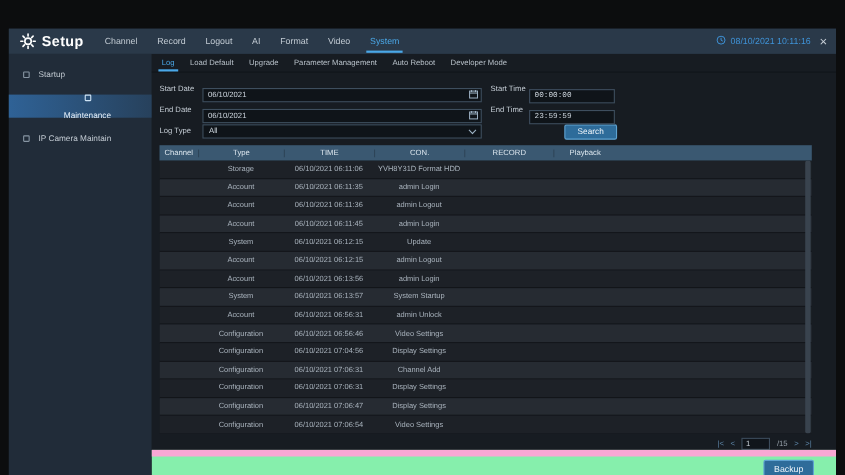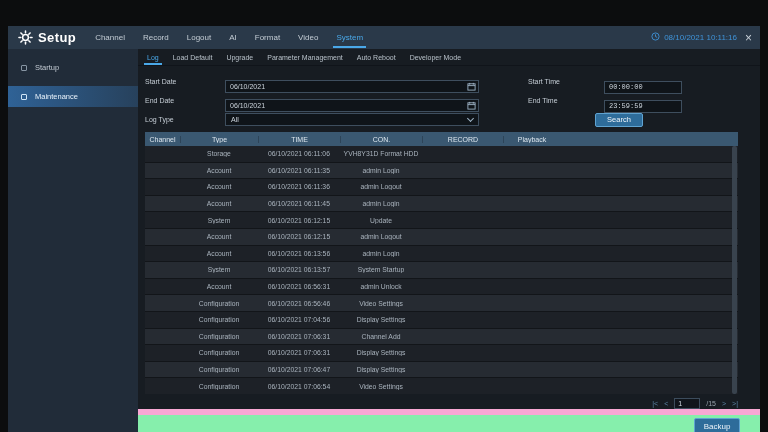--- a/index.html
+++ b/index.html
@@ -21,36 +21,36 @@
     height:2px;background:#4aa8e8;}
   .topbar-right{margin-left:auto;display:flex;align-items:center;margin-right:8px;gap:8px;}
   .datetime{color:#3f93d8;font-size:8px;display:flex;align-items:center;gap:4px;white-space:nowrap;}
   .close-btn{color:#c8d0d8;font-size:12px;line-height:12px;cursor:pointer;}
 
   
   .sidebar{position:absolute;left:0;top:23px;width:130px;bottom:0;background:#212c39;}
   .side-menu{padding-top:8px;}
   .side-item{height:21px;display:flex;align-items:center;gap:8px;padding-left:13px;
     color:#c2cad2;font-size:7.5px;cursor:pointer;margin-bottom:8px;}
-  .side-item.active{background:linear-gradient(90deg,#2f6296 0%,#27415c 100%);color:#e8f2fb;}
+  .side-item.active{background:linear-gradient(90deg,#2f6296 0%,#27415c 100%);color:#e8f2fb;flex-direction:column;}
   .side-icon{width:6px;height:6px;border:1px solid #8795a3;border-radius:1px;flex:0 0 auto;}
   .side-item.active .side-icon{border-color:#cfe4f5;}
 
   
   .main{position:absolute;left:130px;top:23px;right:0;bottom:0;background:#171c22;}
   .tabbar{height:17px;display:flex;align-items:stretch;border-bottom:1px solid #10141a;
     padding-left:2px;}
   .tab{color:#b8c1c9;font-size:7px;padding:0 7px;display:flex;align-items:center;
     cursor:pointer;position:relative;white-space:nowrap;}
   .tab.active{color:#4aa8e8;}
   .tab.active::after{content:"";position:absolute;left:4px;right:4px;bottom:0;height:2px;background:#4aa8e8;}
 
   
   .filters{margin-top:9px;padding-left:7px;}
-  .frow{display:flex;align-items:center;height:13px;margin-bottom:6px;gap:41px;}
+  .frow{display:flex;align-items:center;height:13px;margin-bottom:6px;}
   .flabel{width:39px;color:#c5cdd5;font-size:7px;}
   .flabel.right{width:35px;margin-left:8px;}
   .field{position:relative;width:254px;height:13px;}
   .field.small{width:78px;}
   .field input{width:100%;height:13px;background:#0f1419;border:1px solid #3e4e5e;
     color:#ccd4dc;font-size:7px;padding:0 16px 0 4px;font-family:"Liberation Sans",sans-serif;outline:none;}
   .field.small input{padding-right:4px;font-family:Liberation Mono, monospace;}
   .cal-icon{position:absolute;right:3px;top:2px;width:9px;height:9px;cursor:pointer;}
   .select{width:254px;height:13px;background:#0f1419;border:1px solid #3e4e5e;display:flex;
     align-items:center;justify-content:space-between;padding:0 5px;cursor:pointer;}
@@ -140,20 +140,24 @@
   <div class="sidebar">
     <div class="side-menu">
         <div class="side-item">
           <span class="side-icon"></span>
           <span>Startup</span>
         </div>
         <div class="side-item active">
           <span class="side-icon"></span>
           <span>Maintenance</span>
         </div>
+        <div class="side-item">
+          <span class="side-icon"></span>
+          <span>IP Camera Maintain</span>
+        </div>
       </div>
   </div>
 
   <div class="main">
 
     <div class="tabbar">
         <div class="tab active">Log</div>
         <div class="tab">Load Default</div>
         <div class="tab">Upgrade</div>
         <div class="tab">Parameter Management</div>

